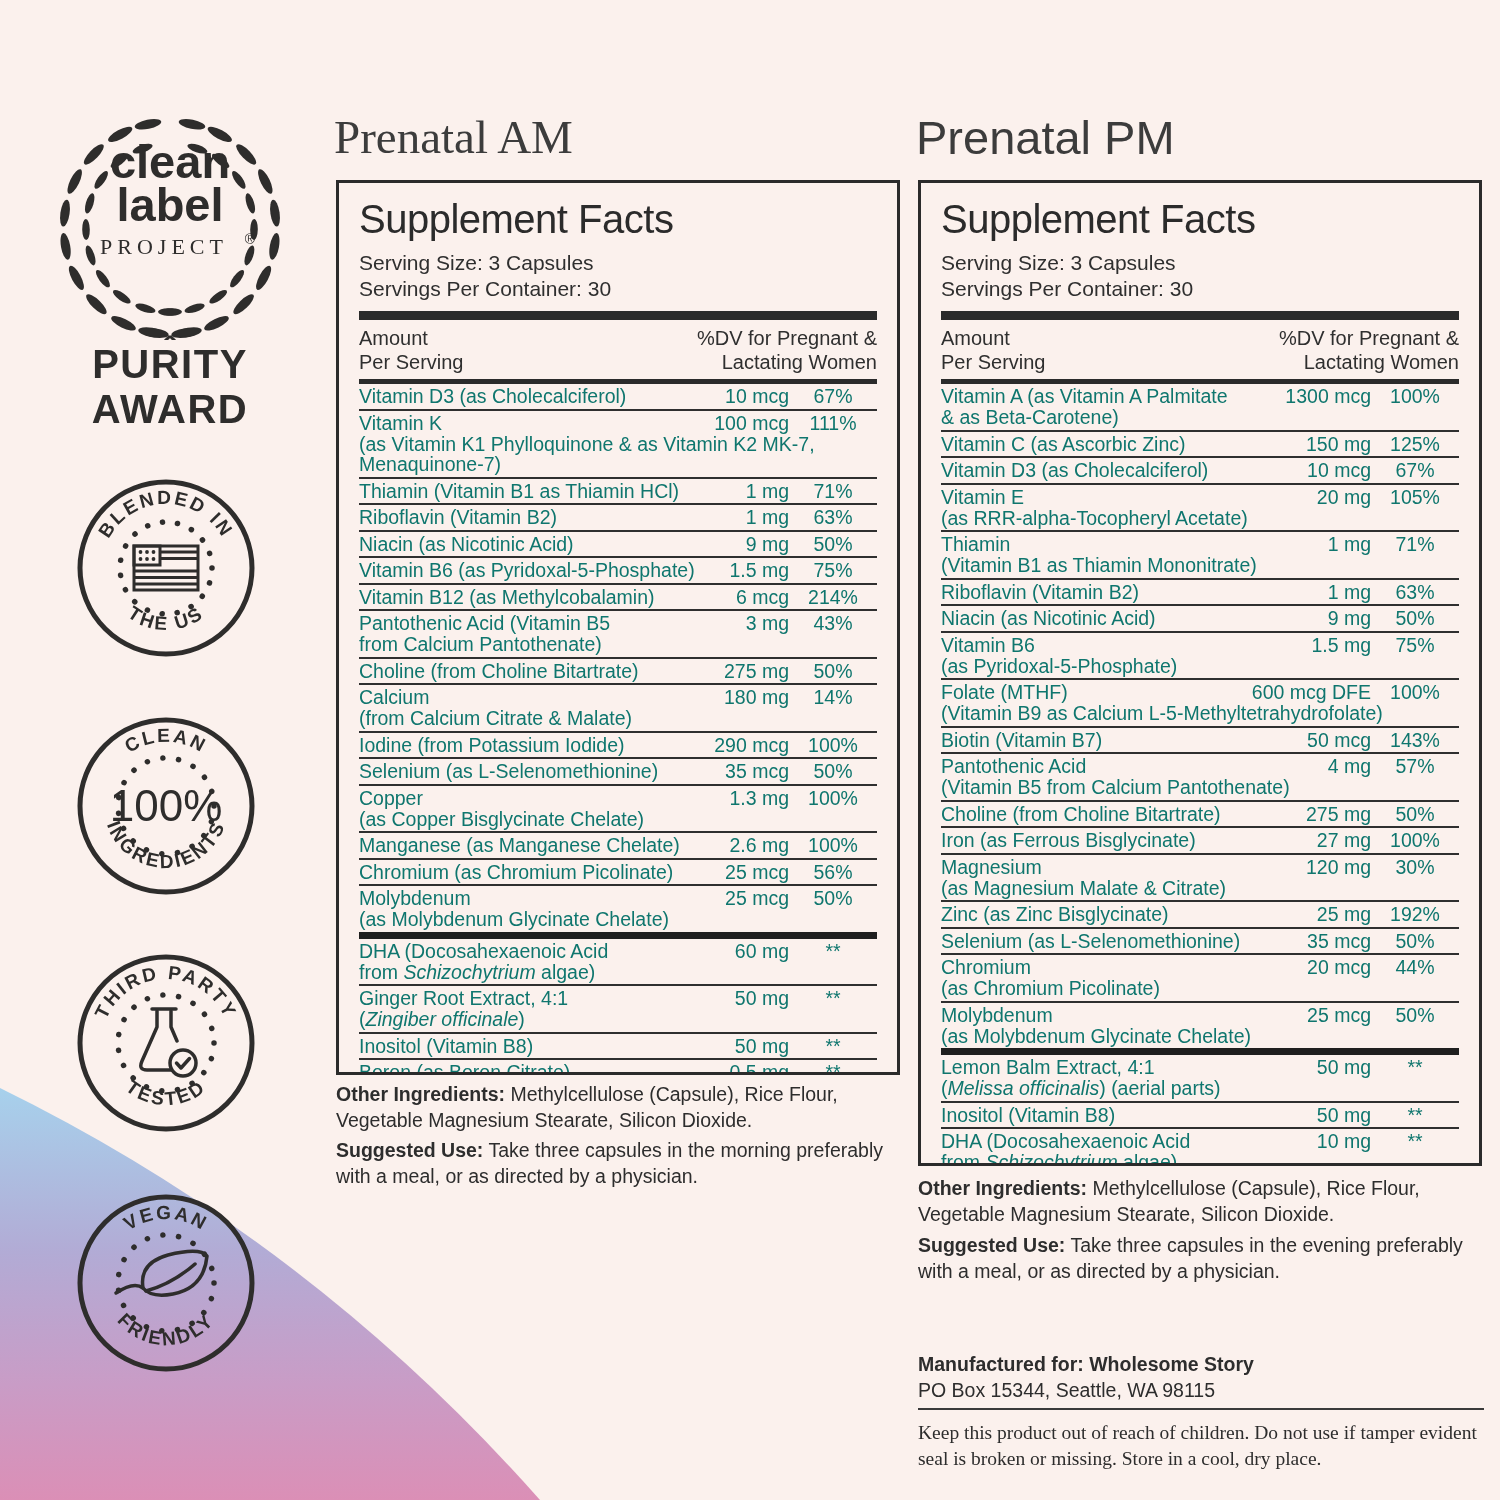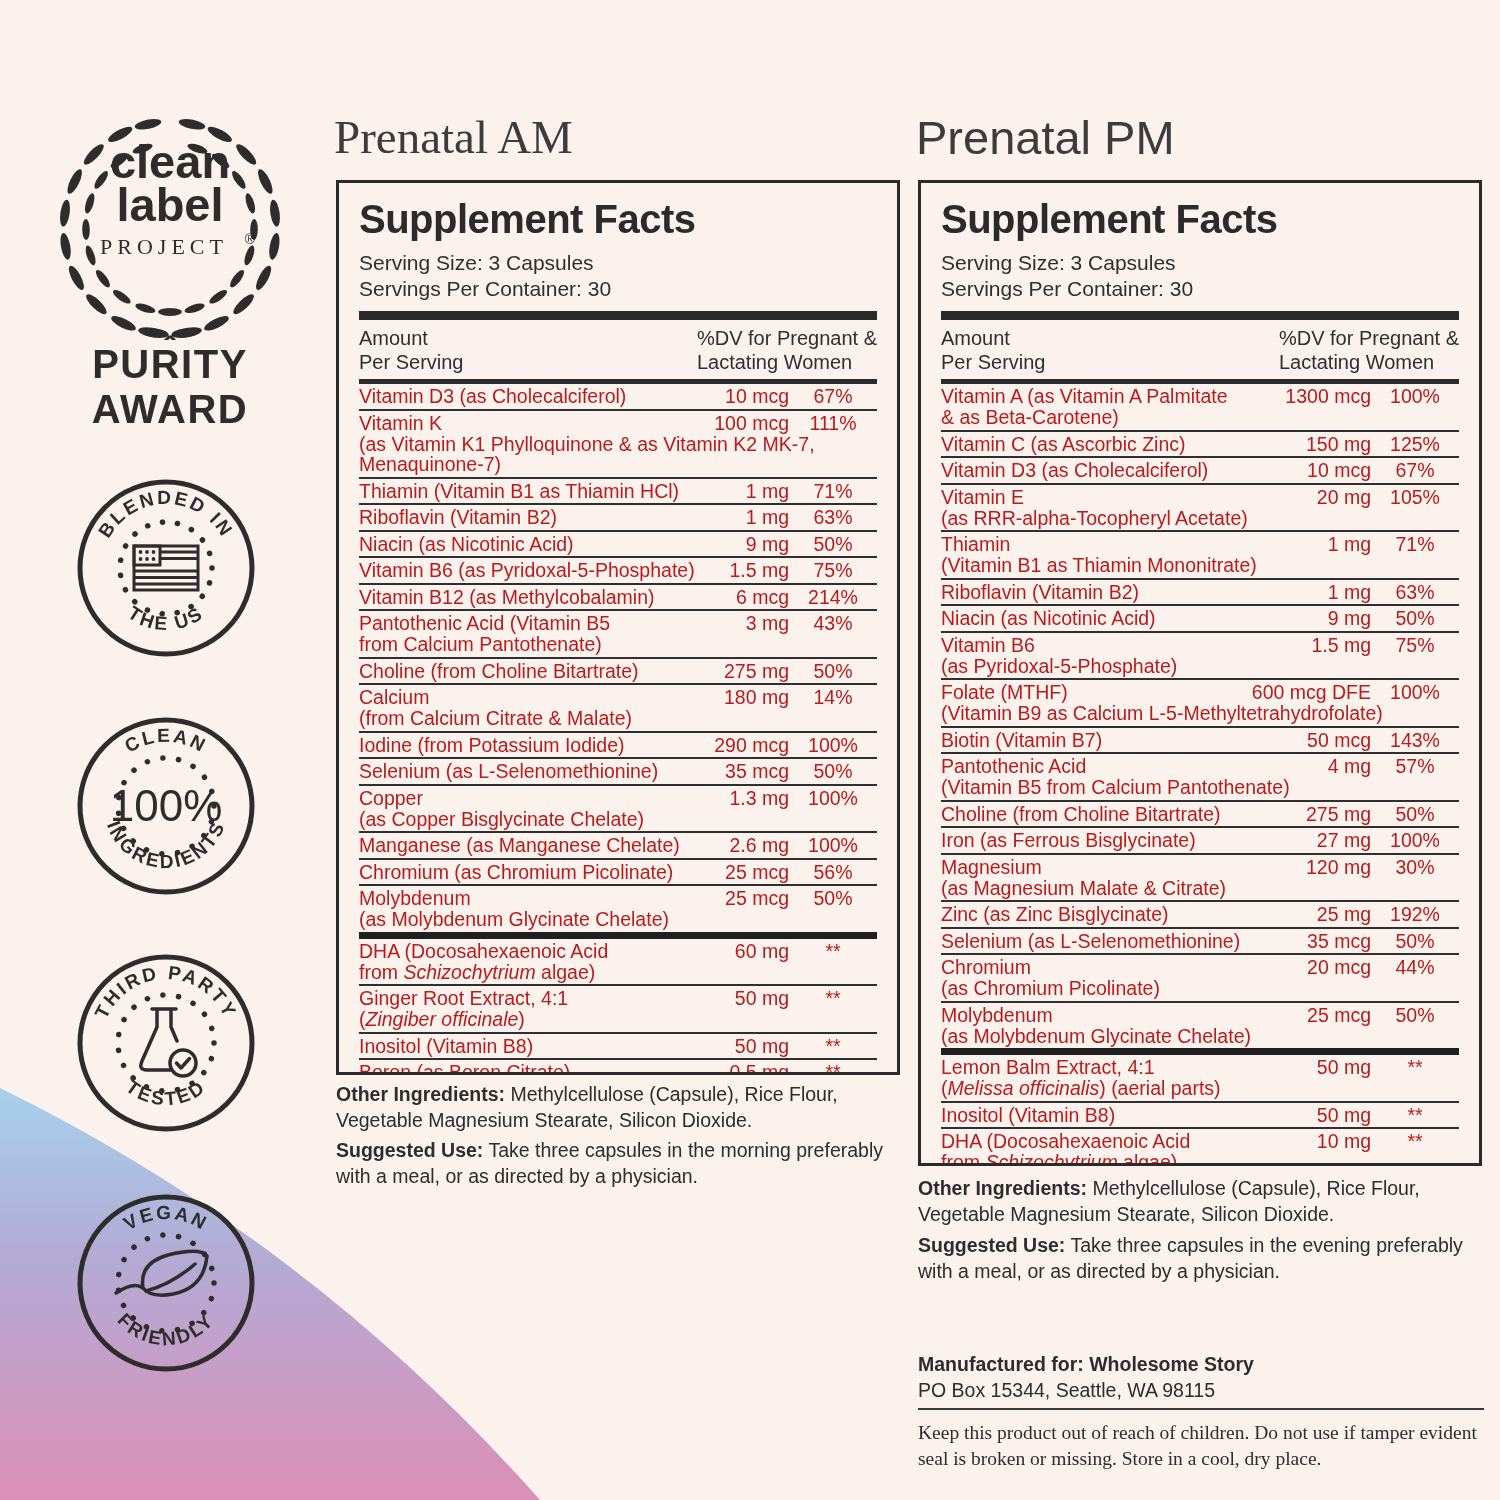--- a/index.html
+++ b/index.html
@@ -28,28 +28,28 @@
   
   .panel-title{position:absolute;top:110px;font-size:47px;font-weight:500;color:#3c3c3c;letter-spacing:0;}
   #title-am{left:334px;font-family:Liberation Serif, serif;}
   #title-pm{left:916px;}
 
   
   .panel{position:absolute;top:180px;width:564px;box-sizing:border-box;
     border:3px solid #2b2b2b;padding:12px 20px 0 20px;overflow:hidden;background:transparent;}
   #panel-am{left:336px;height:895px;}
   #panel-pm{left:918px;height:986px;}
-  .facts-title{font-size:40px;font-weight:700;letter-spacing:-0.5px;color:#2b2b2b;margin:2px 0 8px 0;}
+  .facts-title{font-size:40px;font-weight:400;letter-spacing:-0.5px;color:#2b2b2b;margin:2px 0 8px 0;}
   .serving{font-size:21px;line-height:26px;color:#2f2f2f;}
   .bar-heavy{height:9px;background:#2b2b2b;margin-top:9px;}
   .col-head{display:flex;justify-content:space-between;align-items:flex-end;
     font-size:20px;line-height:24px;padding:6px 0 5px 0;color:#2f2f2f;gap:12px;}
-  .col-head .right{text-align:left;}
+  .col-head .right{text-align:right;}
   .bar-mid{height:5px;background:#2b2b2b;}
-  .frow{border-top:2px solid #2f2f2f;padding:2px 0;font-size:19.5px;line-height:20.5px;color:#b91c1c;}
+  .frow{border-top:2px solid #2f2f2f;padding:2px 0;font-size:19.5px;line-height:20.5px;color:#0f766e;}
   .rows .frow:first-child{border-top:none;}
   .frow.thick{border-top:7px solid #1f1f1f;}
   .frow .l1{display:flex;align-items:baseline;}
   .frow .nm{flex:1 1 auto;padding-right:6px;}
   .frow .amt{flex:0 0 auto;margin-left:auto;white-space:nowrap;}
   .frow .dv{flex:0 0 88px;text-align:center;white-space:nowrap;}
   .frow .cont{padding-top:0.5px;}
 
   
   .note{position:absolute;width:582px;font-size:19.5px;line-height:25.5px;color:#2d2d2d;}

